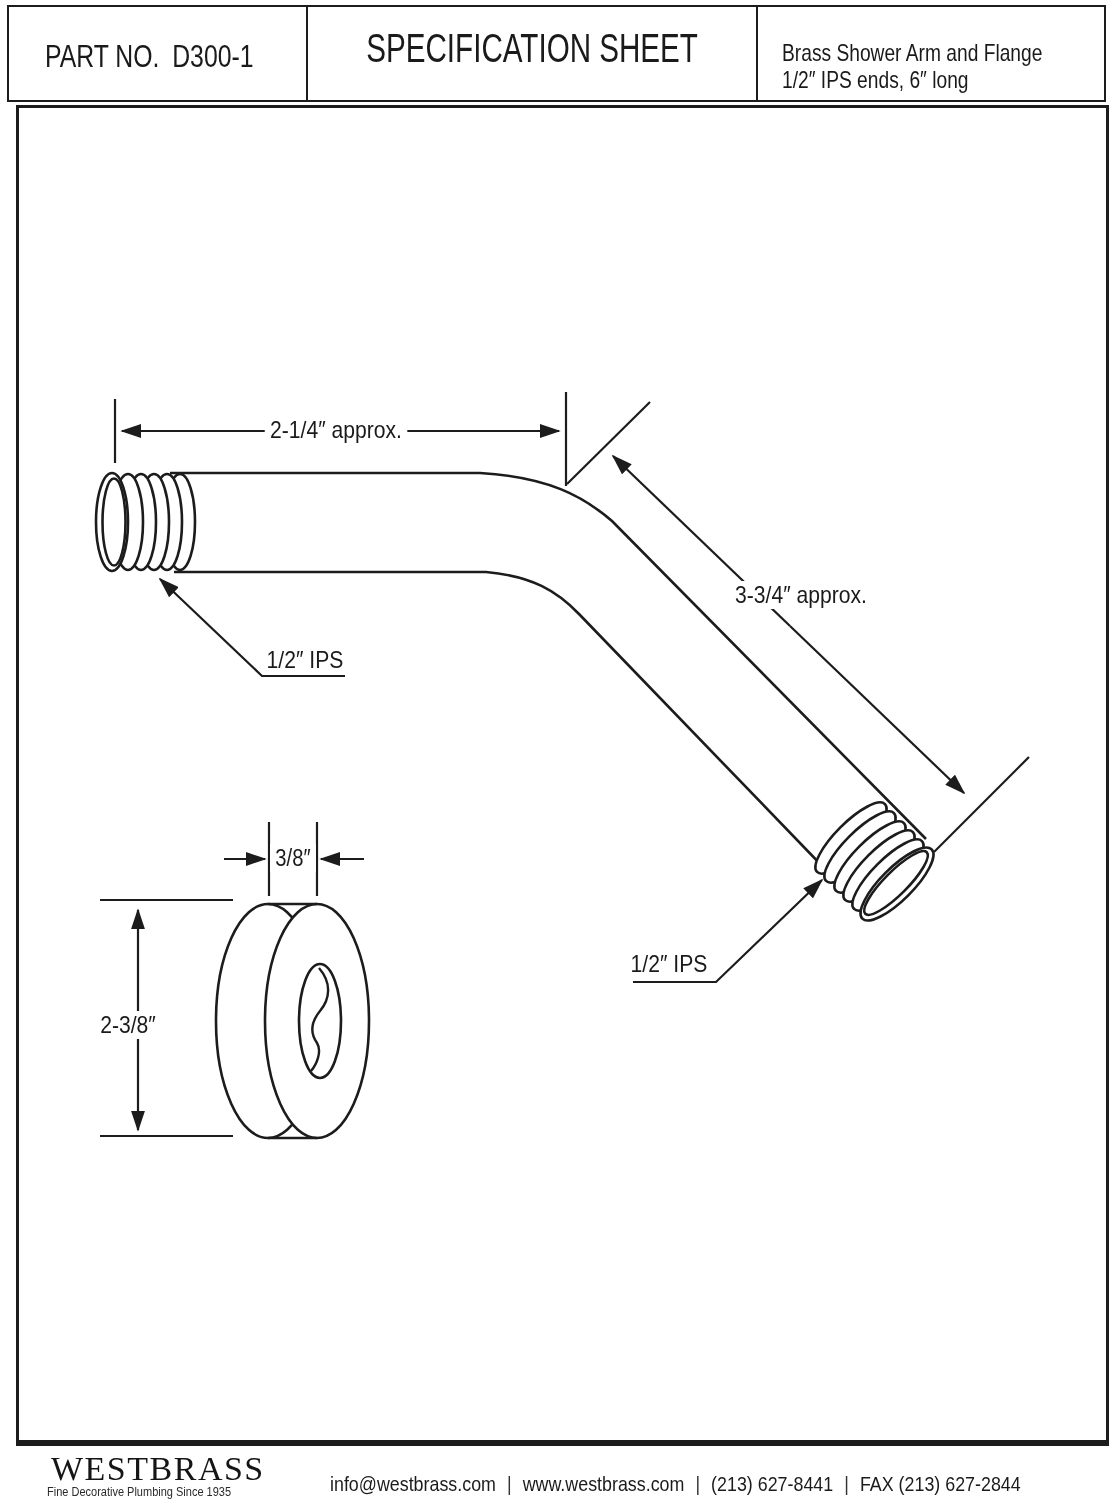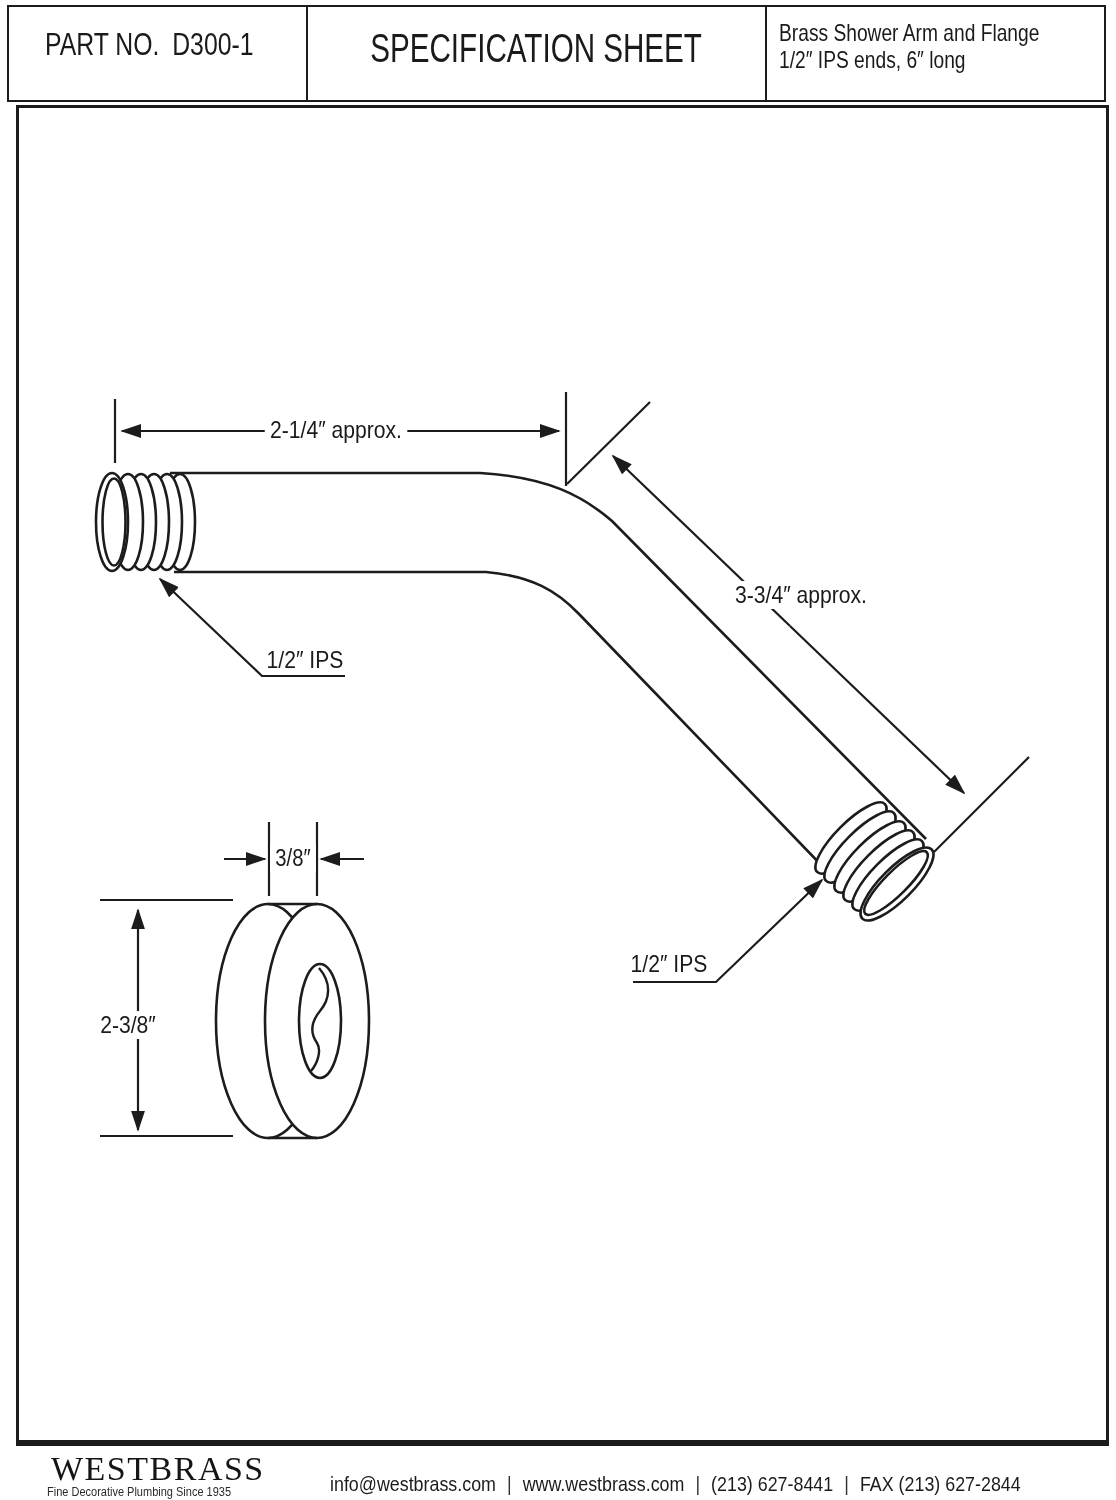--- a/index.html
+++ b/index.html
@@ -10,24 +10,24 @@
     color:#1a1a1a;
     overflow:hidden;
   }
   
   .header-table{
     position:absolute;left:7px;top:5px;width:1099px;height:97px;
     box-sizing:border-box;border:2.5px solid #1c1c1c;
     display:flex;background:#fff;
   }
   .hcell{box-sizing:border-box;height:100%;}
-  .hcell-part{width:308px;padding:20px 0 0 36px;}
+  .hcell-part{width:308px;padding:20px 0 0 36px;margin-top:12px;}
   .hcell-title{width:488px;border-left:2.5px solid #1c1c1c;border-right:2.5px solid #1c1c1c;
     text-align:center;padding-top:19px;}
-  .hcell-product{flex:1;padding:12px 0 0 12px;}
+  .hcell-product{flex:1;padding:12px 0 0 24px;margin-top:20px;}
   .part-line{font-size:31px;white-space:nowrap;display:inline-block;
     transform:scaleX(.8);transform-origin:left center;}
   .part-number{margin-left:16px;}
   .title-text{font-size:40px;white-space:nowrap;display:inline-block;
     transform:scaleX(.74);transform-origin:center;}
   .product-line{font-size:24px;line-height:27px;white-space:nowrap;
     transform:scaleX(.8);transform-origin:left center;}
   
   .main-box{
     position:absolute;left:16px;top:105px;width:1093px;height:1341px;

